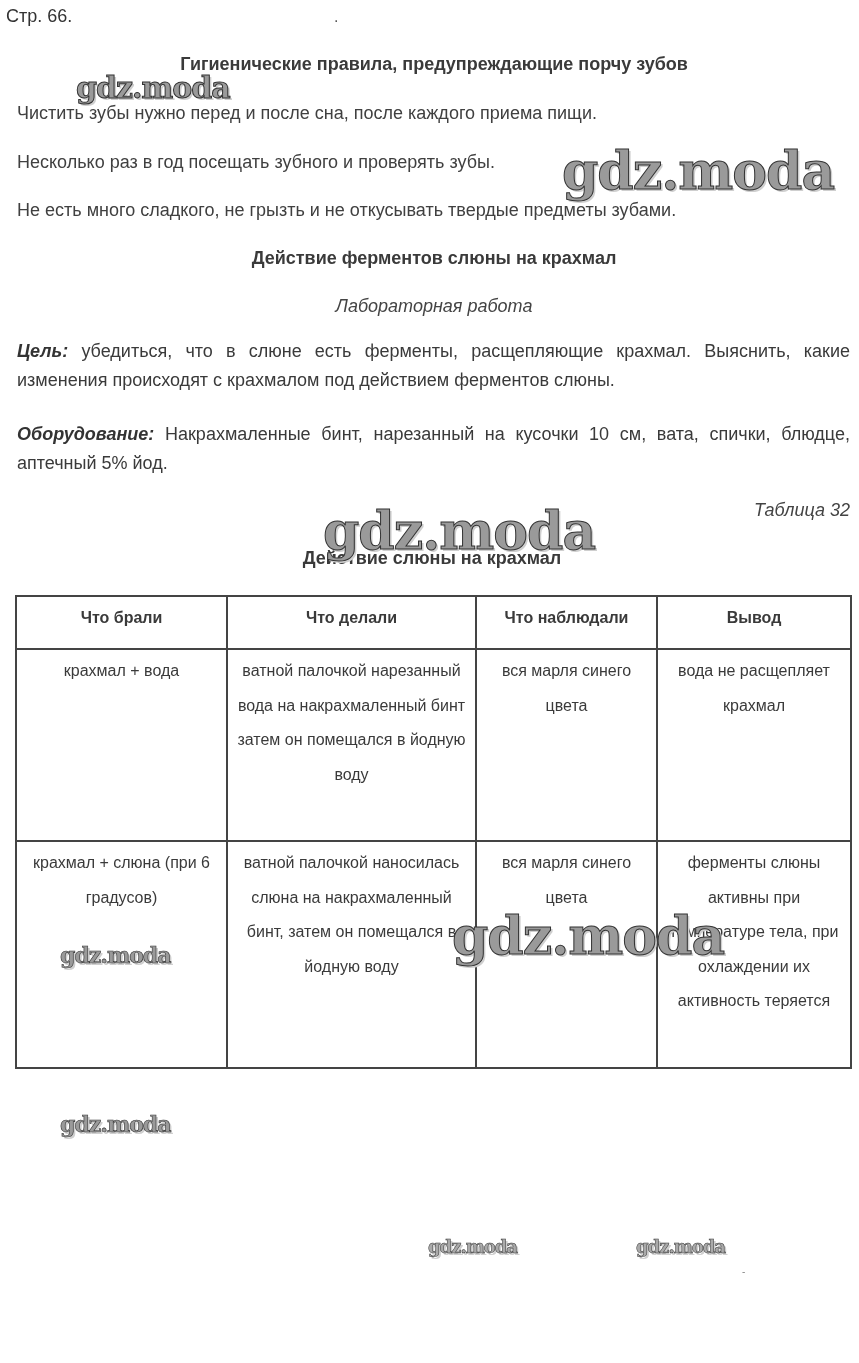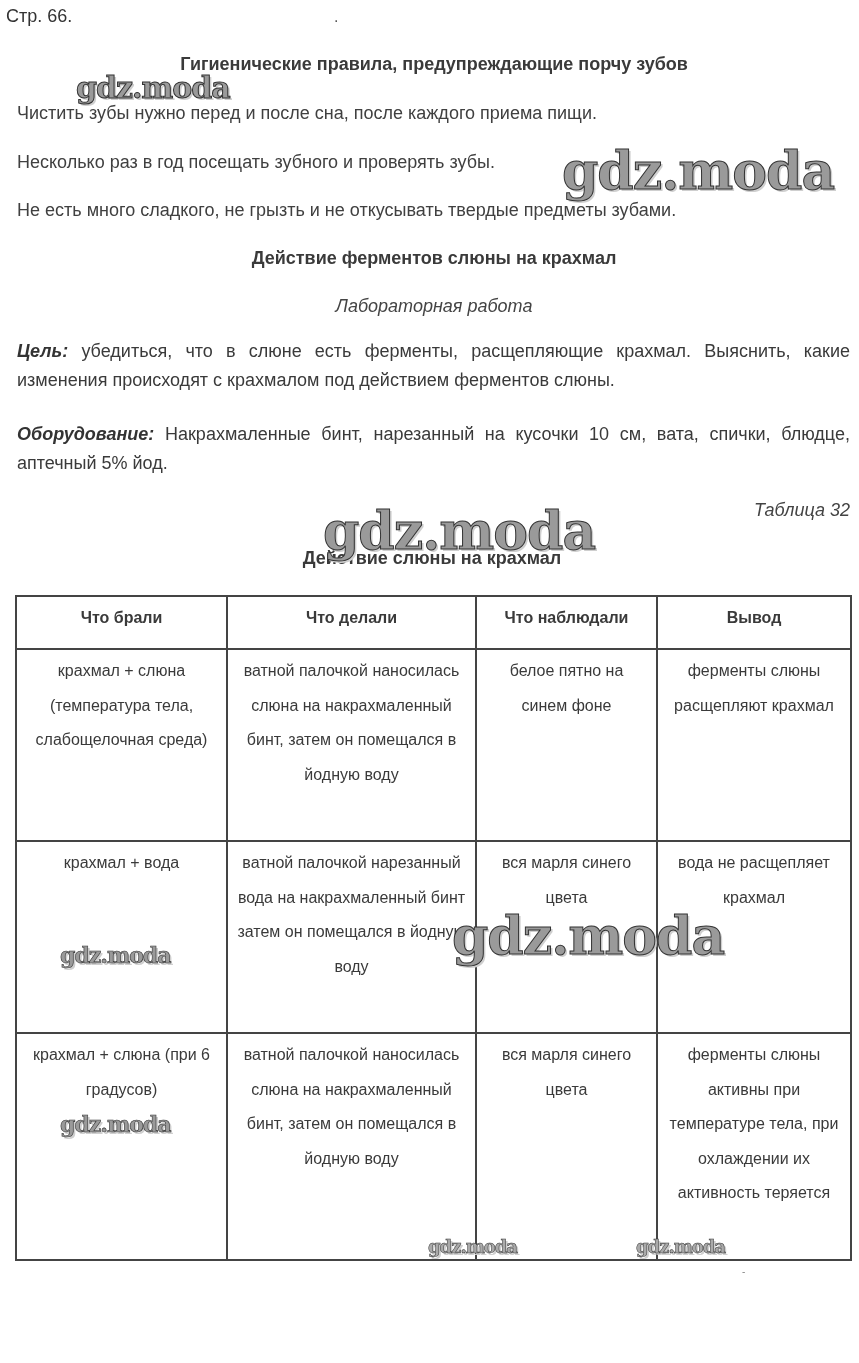--- a/index.html
+++ b/index.html
@@ -74,26 +74,20 @@
       <col style="width:181px">
       <col style="width:194px">
   </colgroup>
   <tbody>
       <tr>
     <th>Что брали</th>
     <th>Что делали</th>
     <th>Что наблюдали</th>
     <th>Вывод</th>
   </tr>
-  <tr class="r1">
-    <td>крахмал + слюна (температура тела, слабощелочная среда)</td>
-    <td>ватной палочкой наносилась слюна на накрахмаленный бинт, затем он помещался в йодную воду</td>
-    <td>белое пятно на синем фоне</td>
-    <td>ферменты слюны расщепляют крахмал</td>
-  </tr>
   <tr class="r2">
     <td>крахмал + вода</td>
     <td>ватной палочкой нарезанный вода на накрахмаленный бинт затем он помещался в йодную воду</td>
     <td>вся марля синего цвета</td>
     <td>вода не расщепляет крахмал</td>
   </tr>
   <tr class="r3">
     <td>крахмал + слюна (при 6 градусов)</td>
     <td>ватной палочкой наносилась слюна на накрахмаленный бинт, затем он помещался в йодную воду</td>
     <td>вся марля синего цвета</td>

